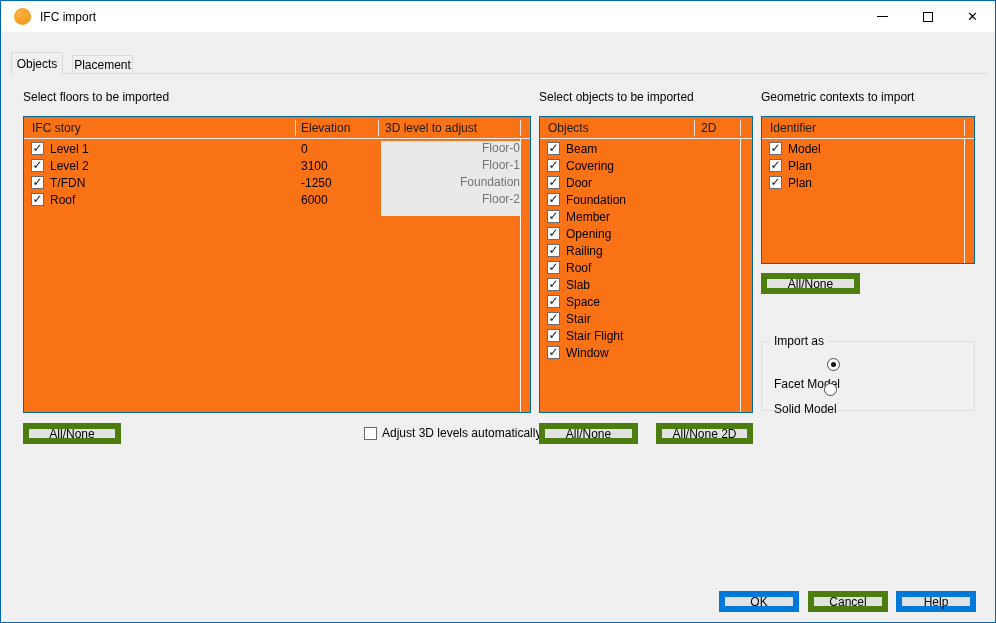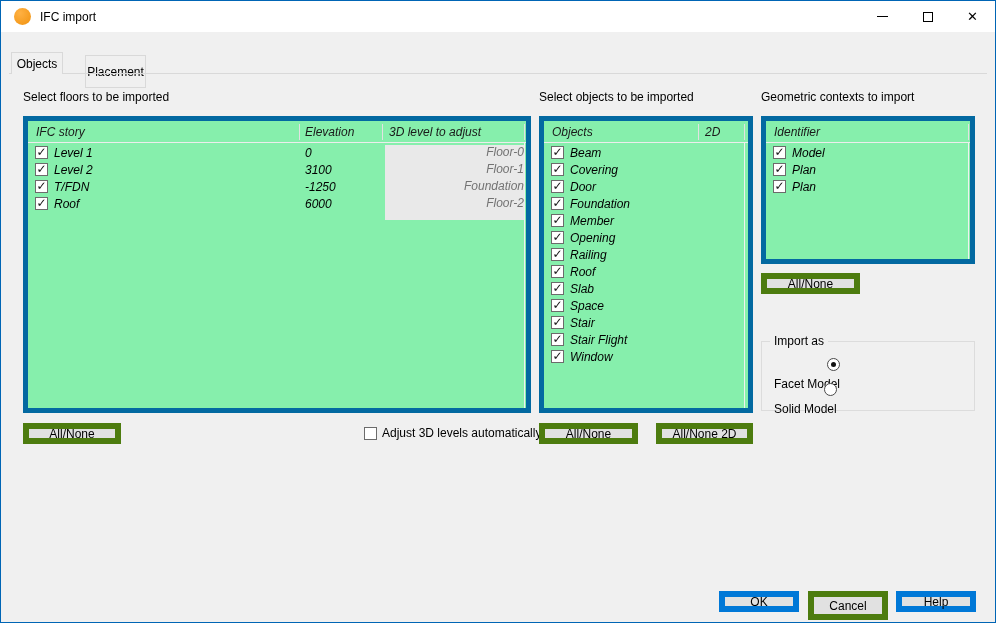--- a/index.html
+++ b/index.html
@@ -35,25 +35,25 @@
   .glyph-close { font-size: 13px; line-height: 1; }
   
   .tab-divider { position: absolute; top: 72px; left: 8px; right: 8px; height: 1px; background: #d9d9d9; z-index: 1; }
   .tab {
     position: absolute; display: flex; align-items: center; justify-content: center;
     background: var(--dialog_bg, #f0f0f0);
     border: 1px solid #d9d9d9;
     padding: 0 7px;
   }
   .tab.active { top: 51px; height: 22px; left: 10px; width: 52px; border-bottom: none; z-index: 2; }
-  .tab.inactive { top: 54px; height: 33px; left: 71px; width: 61px; z-index: 0; margin-left: 13px; }
+  .tab.inactive { top: 54px; height: 19px; left: 71px; width: 61px; z-index: 0; }
   
   .section-label { position: absolute; }
   
-  .lv { position: absolute; background: #86efac; border: 5px solid #0369a1; font-style: italic; }
+  .lv { position: absolute; background: #f97316; border: 1px solid #0369a1; }
   .lv-header { position: absolute; top: 0; left: 0; right: 0; height: 22px; border-bottom: 1px solid #ededed; }
   .lv-hcell { position: absolute; top: 4px; color: #1a1a1a; white-space: nowrap; }
   .lv-hsep { position: absolute; top: 3px; width: 1px; height: 16px; background: #e2e2e2; }
   .lv-colline { position: absolute; top: 22px; bottom: 0; width: 1px; background: #f0f0f0; }
   .lv-rows { position: absolute; top: 23px; left: 0; right: 0; }
   .lvrow { height: 17px; position: relative; display: flex; align-items: center; padding-left: 7px; text-align: right; }
   .lbl { margin-left: 6px; white-space: nowrap; }
   
   .cb {
     width: 13px; height: 13px; border: 1px solid #6b6b6b; background: #fff;
@@ -275,16 +275,16 @@
       <span class="radio checked"></span>
       <span>Facet Model</span>
     </div>
     <div class="radio-row" style="left:12px; top:41px;">
       <span class="radio"></span>
       <span>Solid Model</span>
     </div>
   </div>
 
   <div class="btn default" style="left:718px; top:590px; width:80px; height:21px;">OK</div>
-  <div class="btn" style="left:807px; top:590px; width:80px; height:29px;">Cancel</div>
+  <div class="btn" style="left:807px; top:590px; width:80px; height:21px;">Cancel</div>
   <div class="btn default" style="left:895px; top:590px; width:80px; height:21px;">Help</div>
 
 </div>
 
 </body></html>

